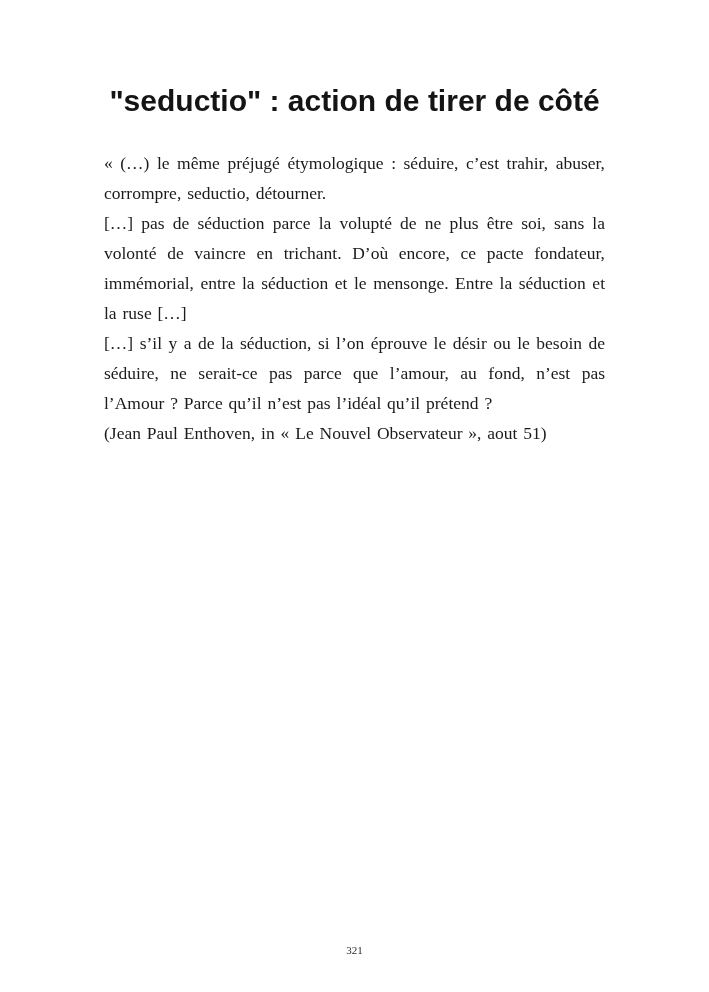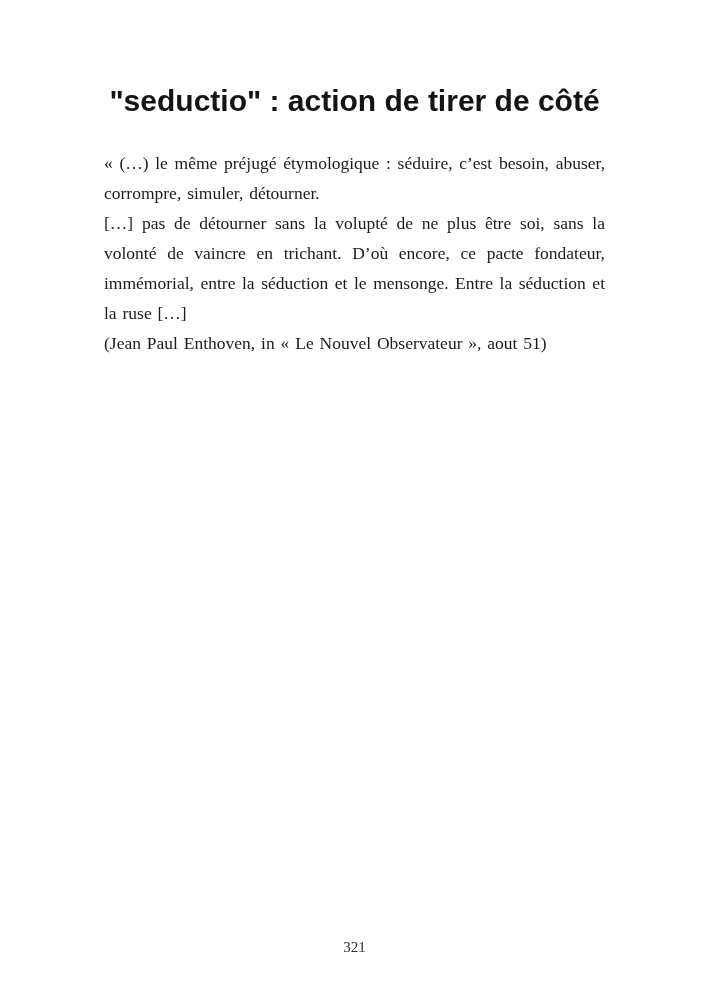--- a/index.html
+++ b/index.html
@@ -38,32 +38,33 @@
     color: #1b1b1b;
     word-spacing: 1.5px;
   }
   .page-number {
     position: absolute;
     left: 0;
     right: 0;
     bottom: 36px;
     text-align: center;
     font-family: "Liberation Serif", "DejaVu Serif", serif;
-    font-size: 15px;
+    font-size: 11px;
     color: #2e2e2e;
   }
 </style>
 </head>
 <body>
 
 <div class="page">
 
   <h1 class="page-title">"seductio" : action de tirer de côté</h1>
 
   <div class="body-text">
-    <p>« (…) le même préjugé étymologique : séduire, c’est besoin, abuser, corrompre, simuler, détourner.</p>
-    <p>[…] pas de détourner sans la volupté de ne plus être soi, sans la volonté de vaincre en trichant. D’où encore, ce pacte fondateur, immémorial, entre la séduction et le mensonge. Entre la séduction et la ruse […]</p>
+    <p>« (…) le même préjugé étymologique : séduire, c’est trahir, abuser, corrompre, seductio, détourner.</p>
+    <p>[…] pas de séduction parce la volupté de ne plus être soi, sans la volonté de vaincre en trichant. D’où encore, ce pacte fondateur, immémorial, entre la séduction et le mensonge. Entre la séduction et la ruse […]</p>
+    <p>[…] s’il y a de la séduction, si l’on éprouve le désir ou le besoin de séduire, ne serait-ce pas parce que l’amour, au fond, n’est pas l’Amour ? Parce qu’il n’est pas l’idéal qu’il prétend ?</p>
     <p>(Jean Paul Enthoven, in « Le Nouvel Observateur », aout 51)</p>
   </div>
 
   <div class="page-number">321</div>
 
 </div>
 
 </body></html>

